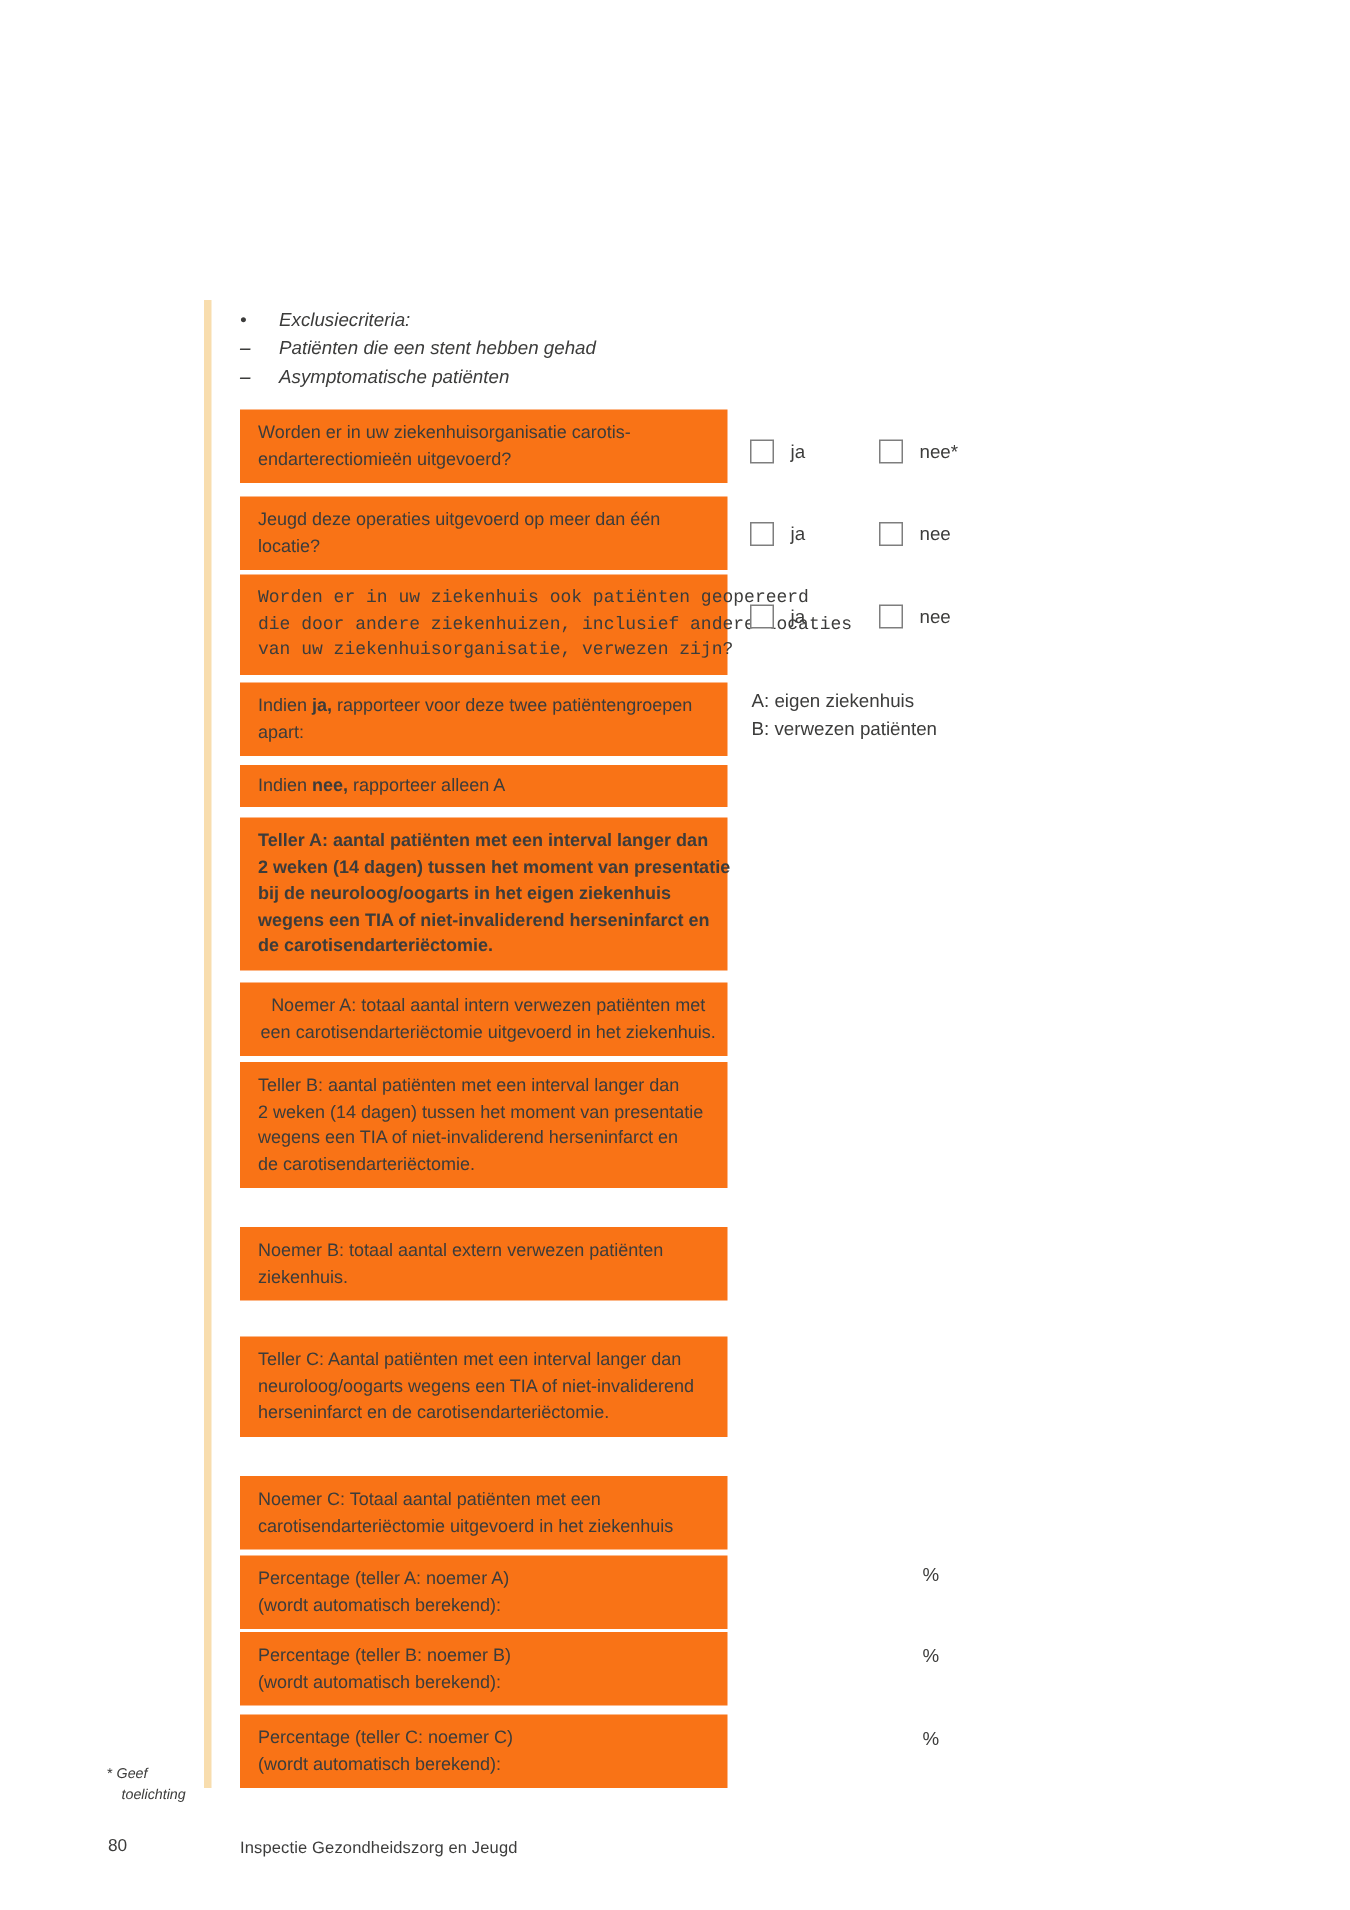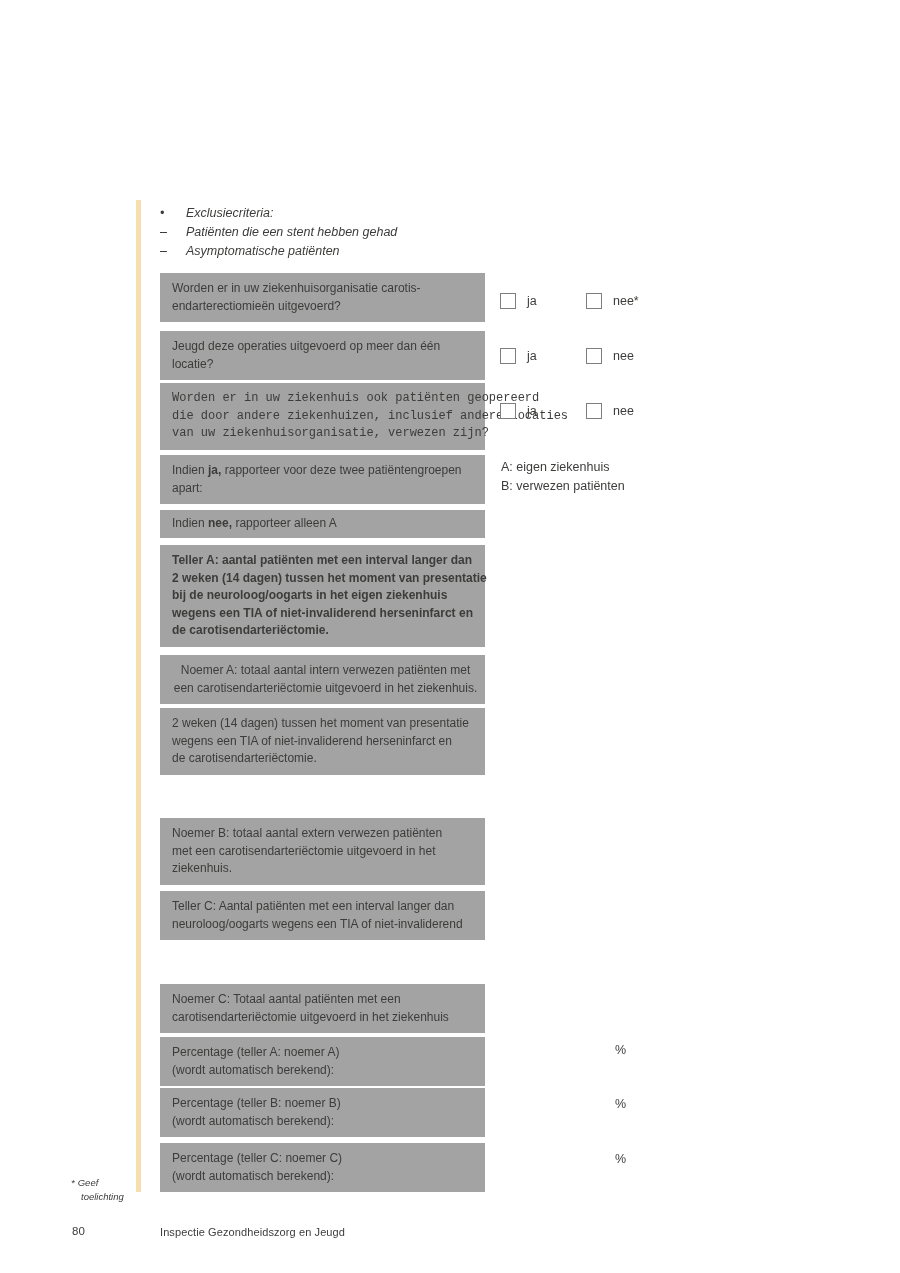--- a/index.html
+++ b/index.html
@@ -20,21 +20,21 @@
   
   .bullets {
     position:absolute; left:160px; top:204px;
     font-size:12.5px; line-height:18.8px; font-style:italic;
   }
   .bullet-row { display:flex; }
   .bullet-marker { width:26px; flex:0 0 26px; }
   
   .box {
     position:absolute; left:160px; width:325px;
-    background:#a3a3a3;
+    background:#f97316;
     box-sizing:border-box;
     padding:7px 6px 7px 12px;
     font-size:12px; line-height:17.5px;
   }
   .box .line { white-space:nowrap; }
   .b { font-weight:bold; }
   
   .opts {
     position:absolute; left:500px; height:16px;
     font-size:12.5px;
@@ -161,34 +161,35 @@
   <div class="line">wegens een TIA of niet-invaliderend herseninfarct en</div>
   <div class="line">de carotisendarteriëctomie.</div>
 </div>
 
 <div class="box" style="top:655px;text-align:center;">
   <div class="line">Noemer A: totaal aantal intern verwezen patiënten met</div>
   <div class="line">een carotisendarteriëctomie uitgevoerd in het ziekenhuis.</div>
 </div>
 
 <div class="box" style="top:708px;">
+  <div class="line">Teller B: aantal patiënten met een interval langer dan</div>
   <div class="line">2 weken (14 dagen) tussen het moment van presentatie</div>
   <div class="line">wegens een TIA of niet-invaliderend herseninfarct en</div>
   <div class="line">de carotisendarteriëctomie.</div>
 </div>
 
 <div class="box" style="top:818px;">
   <div class="line">Noemer B: totaal aantal extern verwezen patiënten</div>
-  <div class="line">met een carotisendarteriëctomie uitgevoerd in het</div>
   <div class="line">ziekenhuis.</div>
 </div>
 
 <div class="box" style="top:891px;">
   <div class="line">Teller C: Aantal patiënten met een interval langer dan</div>
   <div class="line">neuroloog/oogarts wegens een TIA of niet-invaliderend</div>
+  <div class="line">herseninfarct en de carotisendarteriëctomie.</div>
 </div>
 
 <div class="box" style="top:984px;">
   <div class="line">Noemer C: Totaal aantal patiënten met een</div>
   <div class="line">carotisendarteriëctomie uitgevoerd in het ziekenhuis</div>
 </div>
 
 <div class="box" style="top:1037px;">
   <div class="line">Percentage (teller A: noemer A)</div>
   <div class="line">(wordt automatisch berekend):</div>

